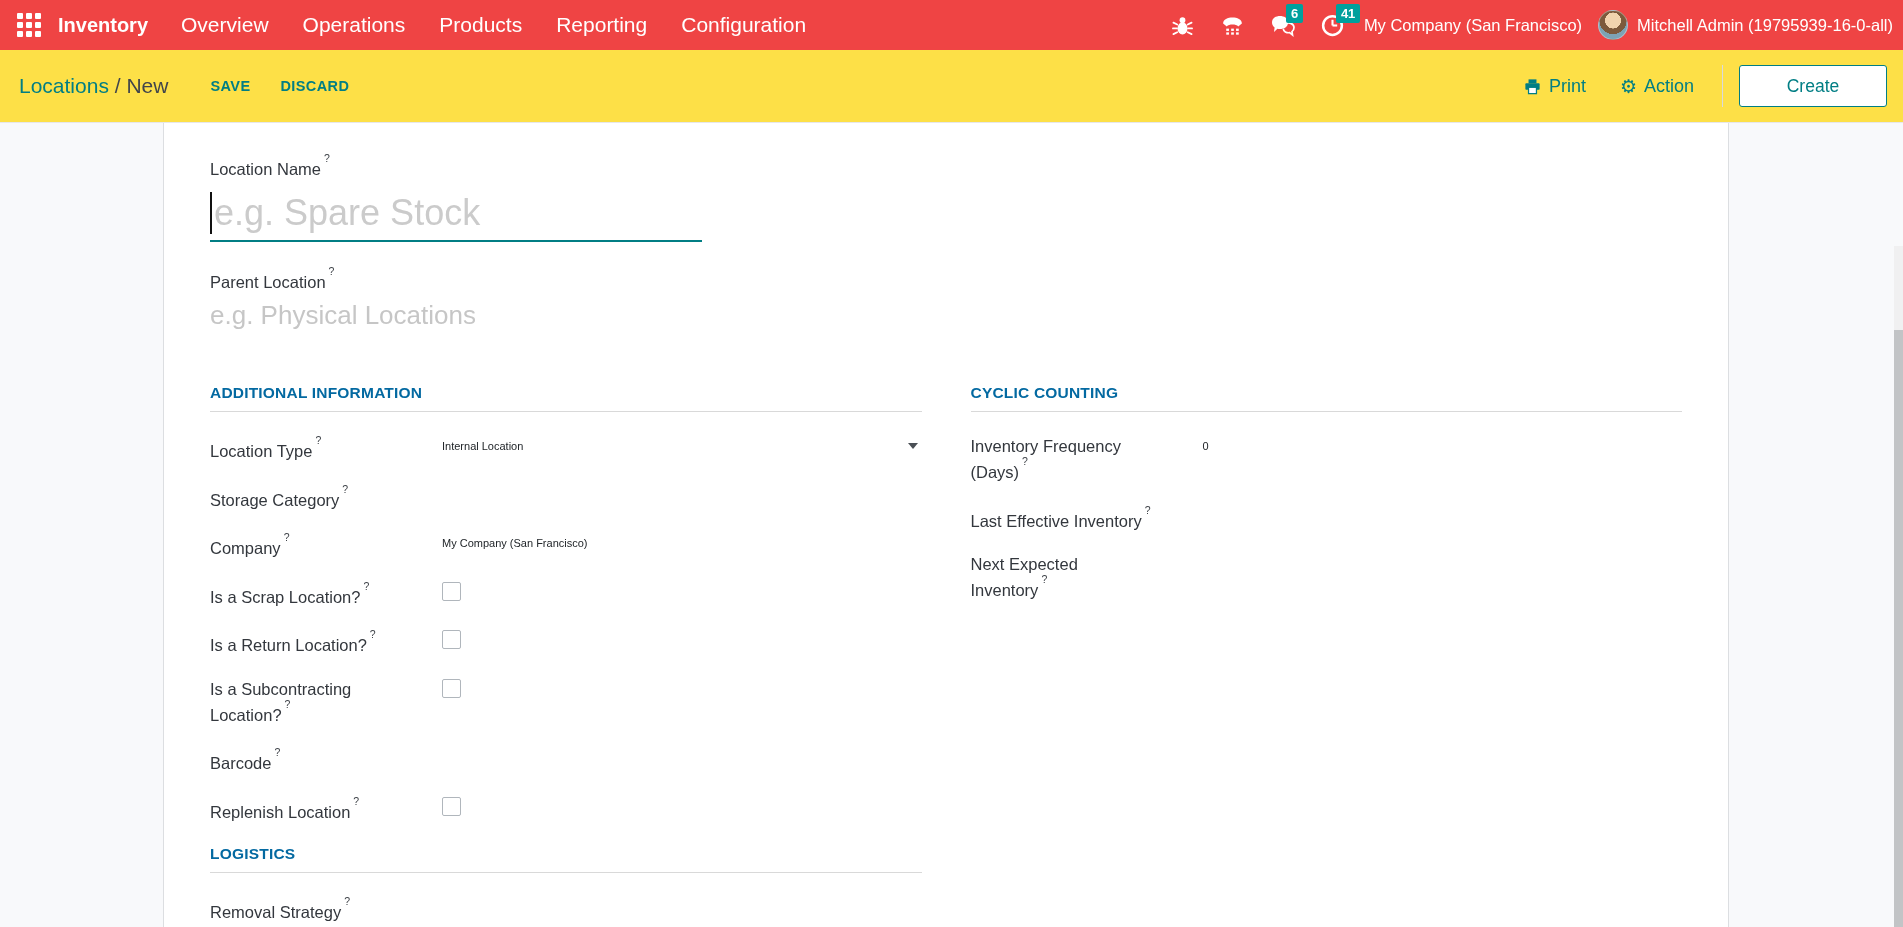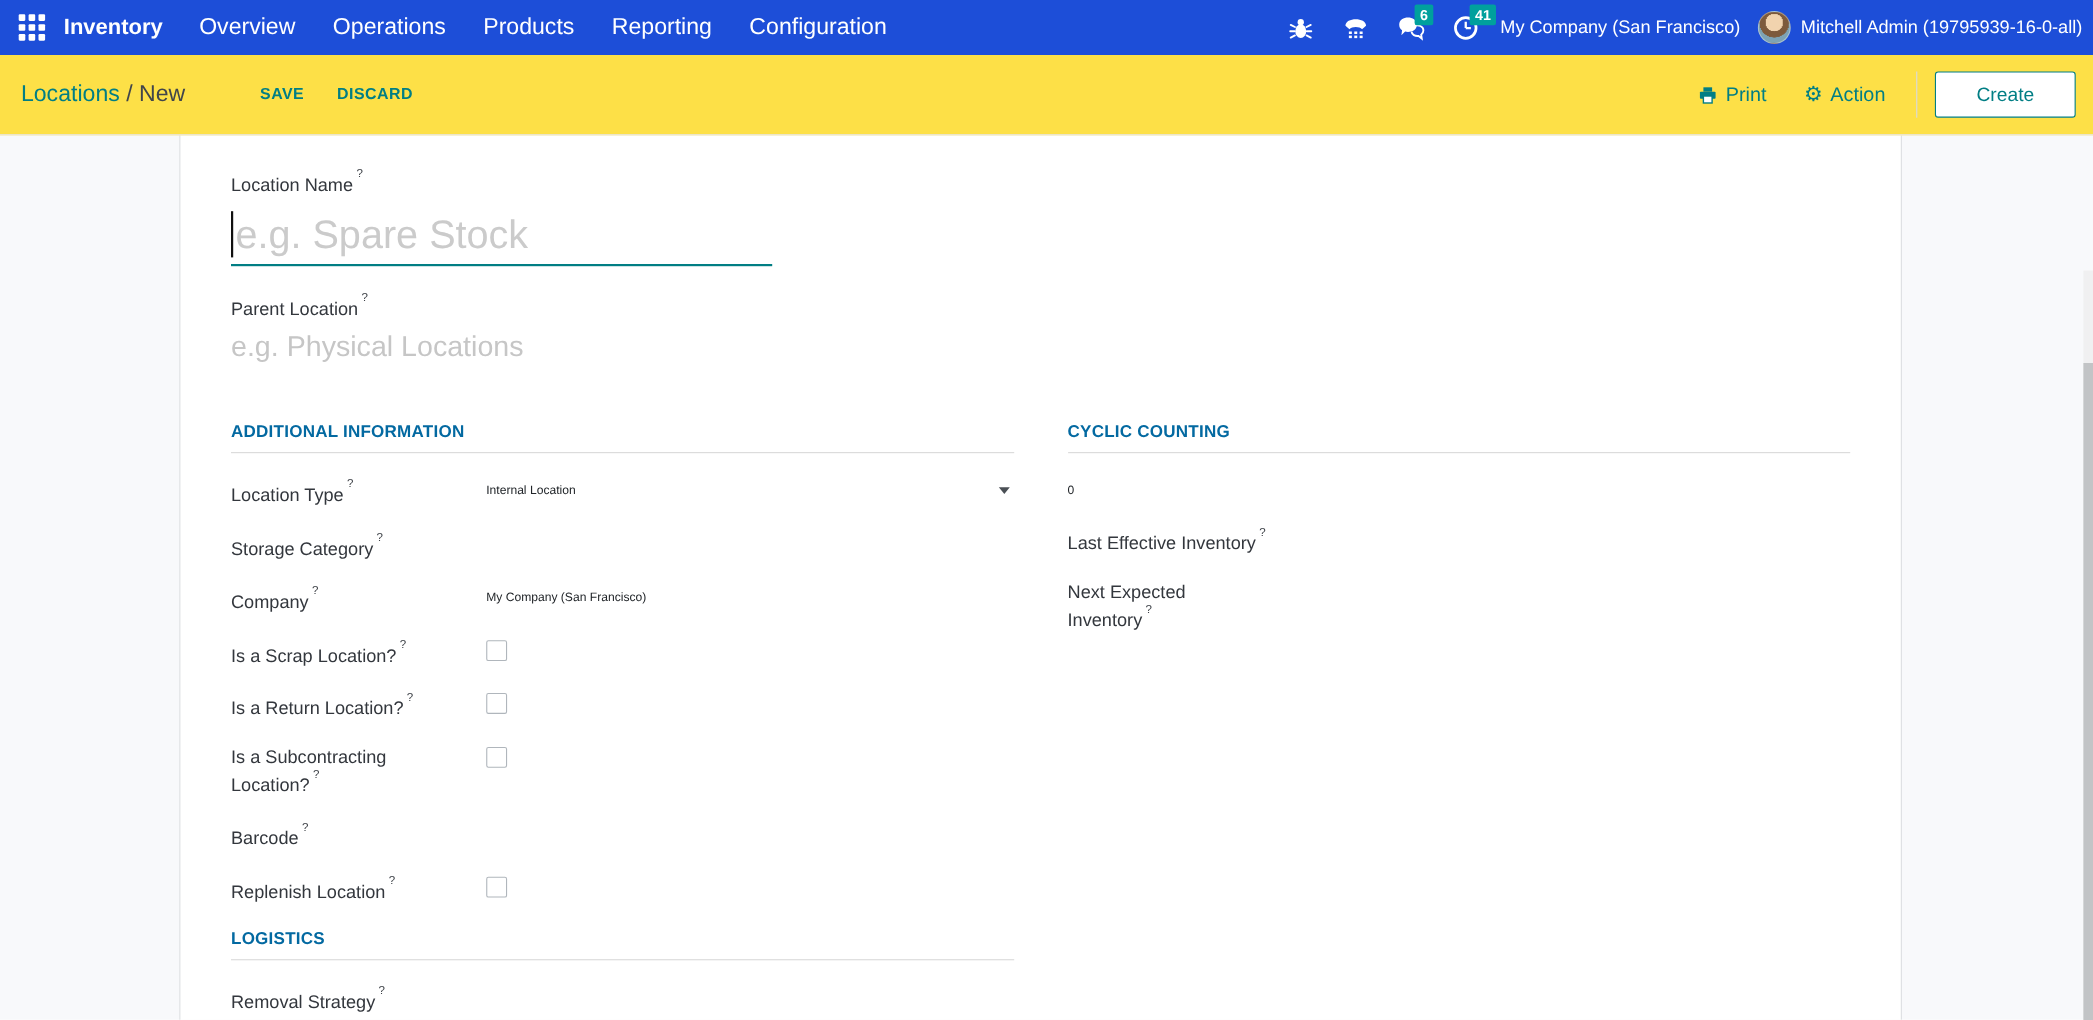--- a/index.html
+++ b/index.html
@@ -1,21 +1,21 @@
 <!DOCTYPE html>
 <html><head>
 <meta charset="utf-8">
 <style>
   * { margin:0; padding:0; box-sizing:border-box; }
   html,body { width:1903px; height:927px; overflow:hidden; background:#fff;
               font-family:"Liberation Sans", sans-serif; }
 
   
   .navbar { position:absolute; top:0; left:0; width:1903px; height:50px;
-            background:#1d4ed8; display:flex; align-items:center; color:#fff;
+            background:#ef4444; display:flex; align-items:center; color:#fff;
             padding:0 10px 0 12px; z-index:30; }
   .apps-btn { width:34px; height:34px; display:flex; align-items:center; justify-content:center; cursor:pointer; }
   .grid-icon { display:grid; grid-template-columns:repeat(3,6px); grid-template-rows:repeat(3,6px); gap:3px; }
   .grid-icon span { background:#fff; border-radius:1px; }
   .brand { font-size:20px; font-weight:bold; margin:0 16px 0 12px; white-space:nowrap; }
   .menu { display:flex; height:50px; align-items:center; }
   .menu-item { padding:0 17px; font-size:21px; line-height:50px; cursor:pointer; white-space:nowrap; }
   .nav-spacer { flex:1; }
   .systray { display:flex; align-items:center; gap:24px; margin-right:4px; }
   .tray-icon { position:relative; width:26px; height:26px; display:flex; align-items:center; justify-content:center; cursor:pointer; }
@@ -29,28 +29,28 @@
   .nav-user { font-size:16.5px; margin-left:9px; white-space:nowrap; overflow:hidden; cursor:pointer; }
 
   
   .control-panel { position:absolute; top:50px; left:0; width:1903px; height:73px; background:#fde047;
                    border-bottom:1px solid #e7e7ea; display:flex; align-items:center; padding:0 8px 0 19px; z-index:20; }
   .breadcrumb { font-size:21px; white-space:nowrap; }
   .bc-parent { color:#017E84; cursor:pointer; }
   .bc-sep, .bc-current { color:#41454b; }
   .btn-flat { font-size:14.5px; font-weight:bold; letter-spacing:.4px; color:#017E84;
               background:none; border:none; cursor:pointer; font-family:inherit; }
-  .save-btn { margin-left:68px; }
+  .save-btn { margin-left:42px; }
   .discard-btn { margin-left:30px; }
   .cp-right { margin-left:auto; display:flex; align-items:center; }
   .cp-link { display:flex; align-items:center; gap:7px; color:#017E84; font-size:18px; cursor:pointer; white-space:nowrap; }
   .cp-link + .cp-link { margin-left:34px; }
   .gear-glyph { font-family:"DejaVu Sans", sans-serif; font-size:19px; line-height:1; }
   .cp-divider { width:1px; height:42px; background:#d9d9dc; margin:0 16px 0 28px; }
-  .create-btn { width:128px; height:42px; background:#fff; border:1px solid #017E84; border-radius:3px;
+  .create-btn { width:148px; height:42px; background:#fff; border:1px solid #017E84; border-radius:3px;
                 color:#017E84; font-size:17.5px; font-family:inherit; cursor:pointer; margin-right:8px; }
 
   
   .content { position:absolute; top:123px; left:0; width:1903px; height:804px; background:#f8f9fb; }
   .sheet { position:absolute; top:0; bottom:0; left:163px; width:1566px; background:#fff;
            border-left:1px solid #dcdee1; border-right:1px solid #dcdee1; }
   .sheet-inner { padding:30px 46px 0 46px; }
 
   .f-label { font-size:16.5px; font-weight:500; color:#33373d; line-height:22px; }
   .help { font-size:10.5px; color:#3e4248; margin-left:3px; position:relative; top:-6px; }
@@ -285,20 +285,23 @@
               <span>Removal Strategy</span><sup class="help">?</sup>
             </div>
             <div class="o-row-value"></div>
           </div>
         </div>
 
         <div class="o-col">
           <div class="o-heading">CYCLIC COUNTING</div>
 
           <div class="o-row">
+            <div class="o-row-label narrow">
+              <span>Inventory Frequency (Days)</span><sup class="help">?</sup>
+            </div>
             <div class="o-row-value">0</div>
           </div>
 
           <div class="o-row">
             <div class="o-row-label">
               <span>Last Effective Inventory</span><sup class="help">?</sup>
             </div>
             <div class="o-row-value"></div>
           </div>
 

